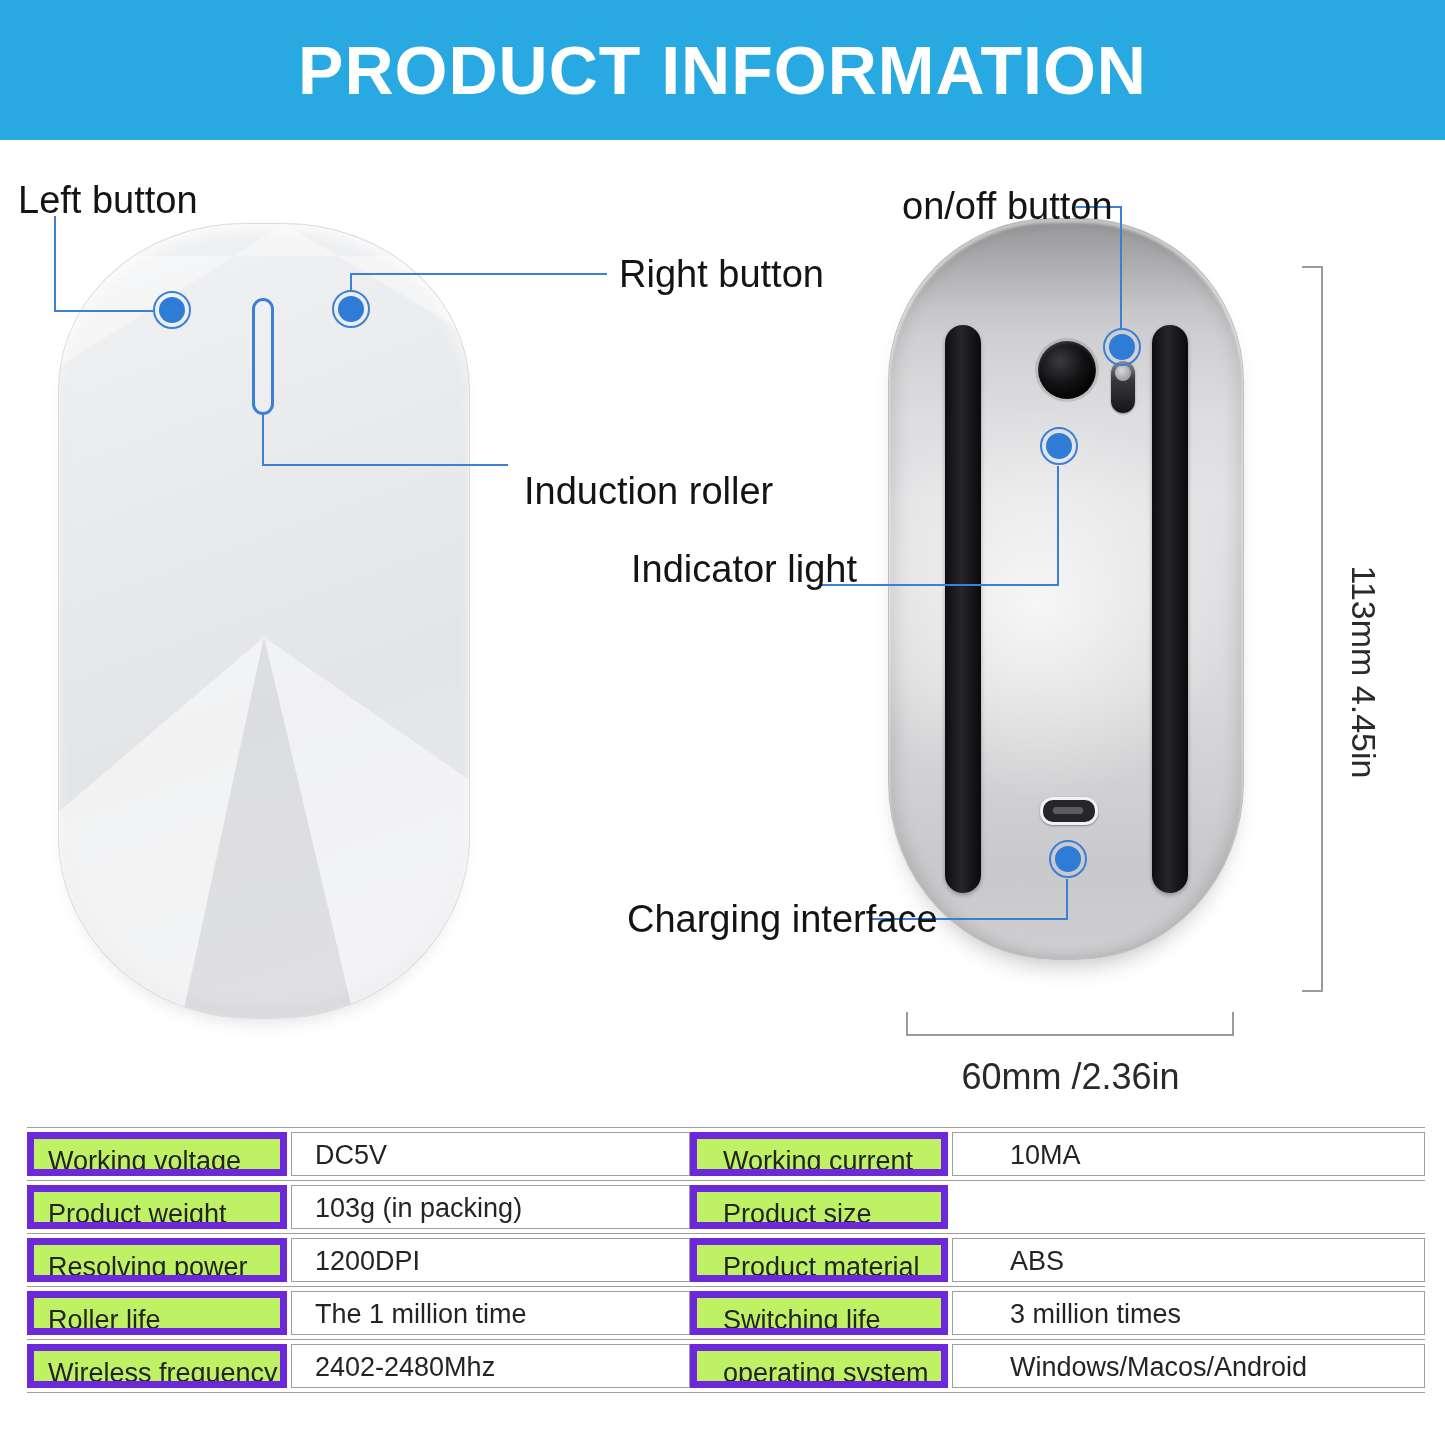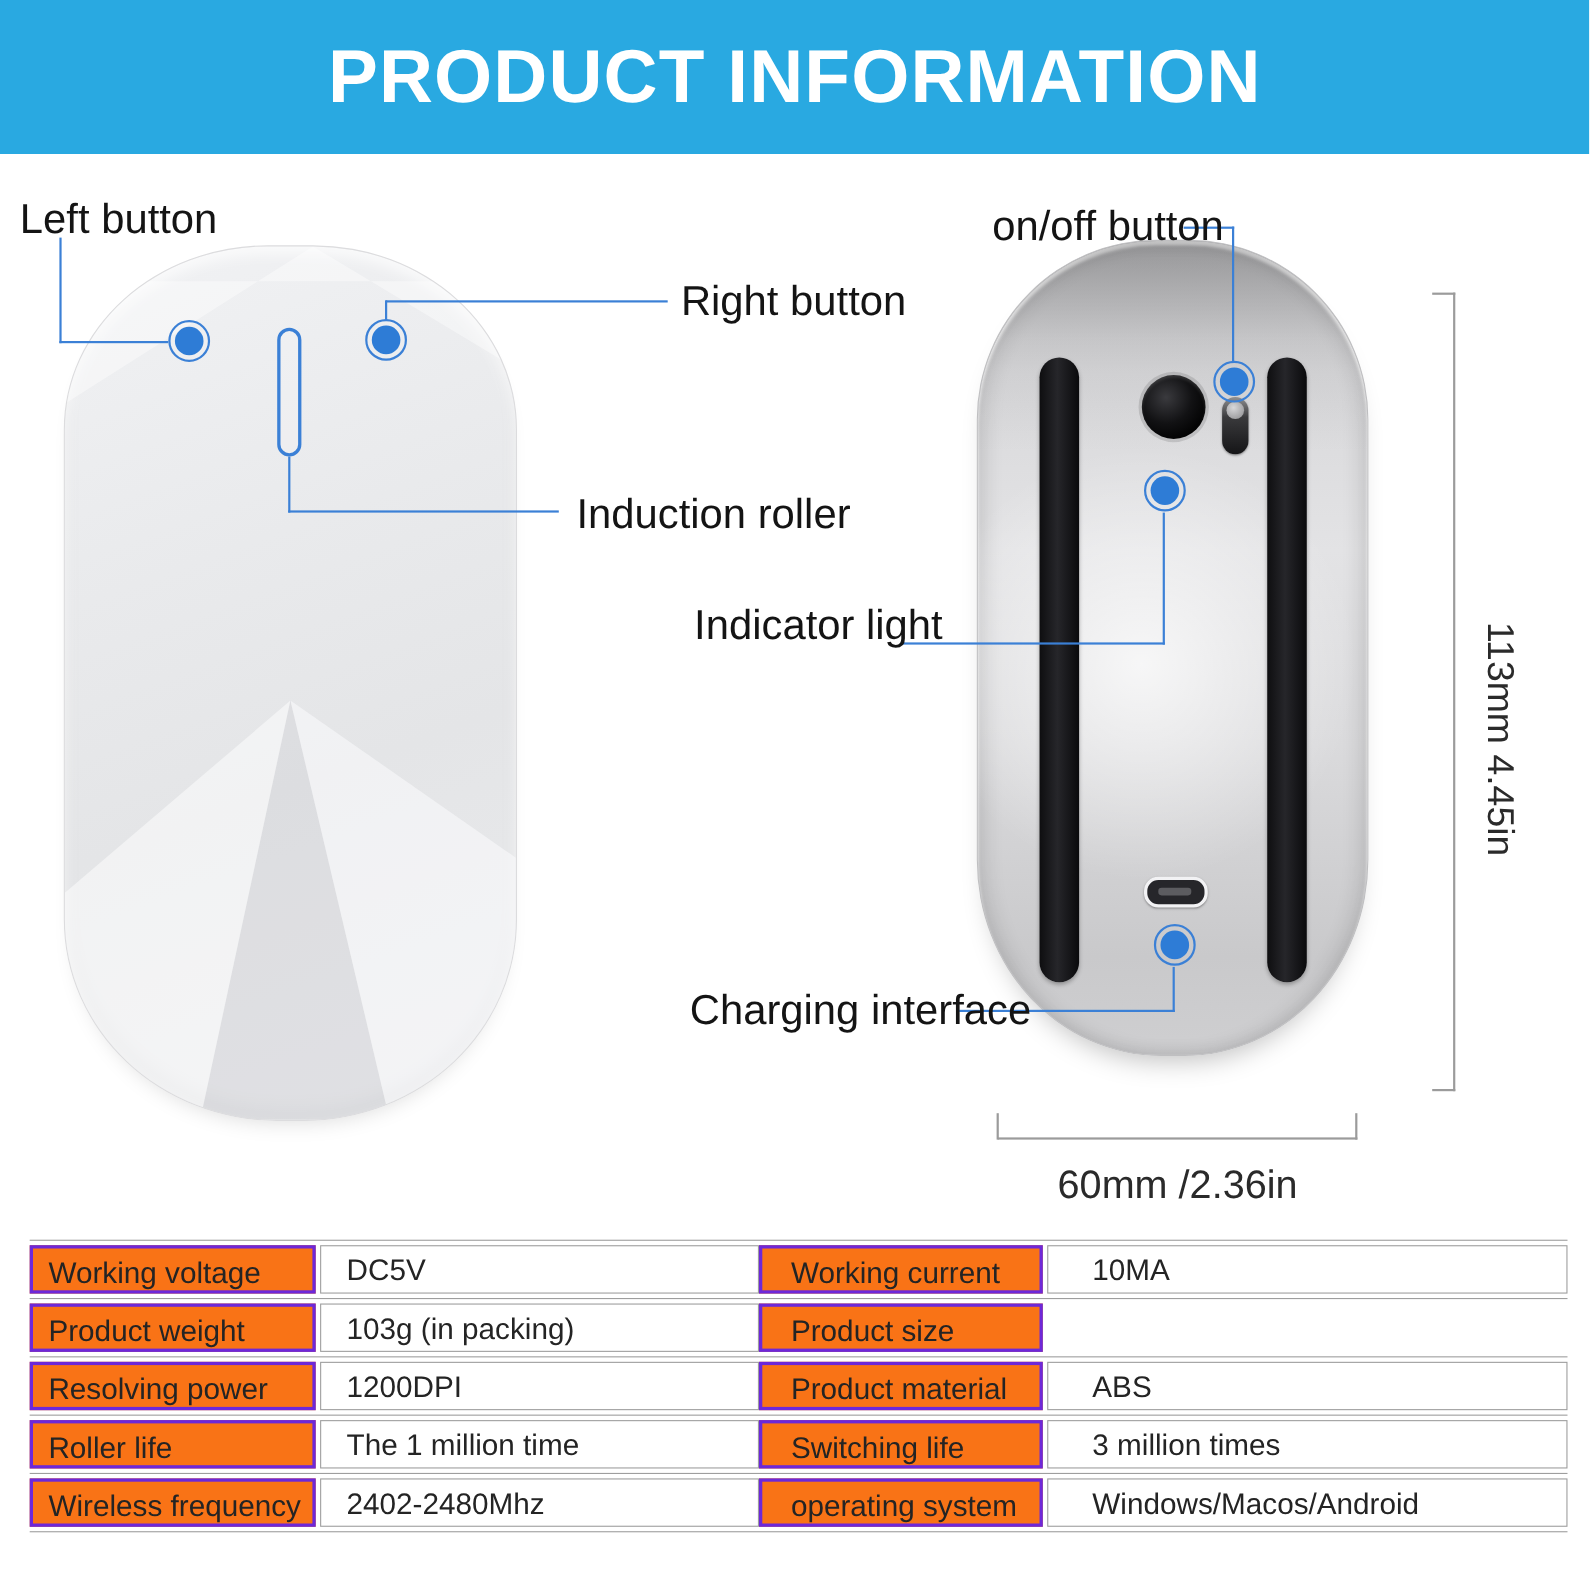--- a/index.html
+++ b/index.html
@@ -85,26 +85,26 @@
   .usb::after{content:'';position:absolute;left:10px;top:7px;width:30px;height:7px;border-radius:3px;background:#5c5c60;}
   
   .dim{position:absolute;background:#9b9b9b;z-index:5;}
   .dim-text{position:absolute;color:#2a2a2a;font-size:34px;white-space:nowrap;z-index:5;}
   .dim-text.vertical{transform:translate(-50%,-50%) rotate(90deg);}
   .dim-text.horizontal{text-align:center;font-size:36px;}
   
   .spec{position:absolute;left:27px;top:1127px;width:1398px;border-top:1px solid #9e9e9e;z-index:4;}
   .spec .row{display:flex;height:44px;margin-top:4px;border-bottom:1px solid #9e9e9e;padding-bottom:4px;box-sizing:content-box;}
   .cell{height:44px;line-height:44px;font-size:27px;color:#242424;box-sizing:border-box;white-space:nowrap;overflow:hidden;}
-  .cell.lbl{background:#f97316;border:3px solid #6d28d9;}
+  .cell.lbl{background:#bef264;border:7px solid #6d28d9;}
   .cell.val{background:#ffffff;border:1px solid #9e9e9e;}
   .c1{width:260px;padding-left:14px;margin-right:4px;}
   .c2{width:399px;padding-left:23px;margin-right:0;}
   .c3{width:258px;padding-left:26px;margin-right:4px;}
-  .c4{flex:1;padding-left:40px;}
+  .c4{flex:1;padding-left:57px;}
 </style>
 </head>
 <body>
 
 <div class="canvas">
 
   <div class="banner">
     <h1>PRODUCT INFORMATION</h1>
   </div>
 
@@ -144,21 +144,21 @@
   <div class="bl w2" style="left:1120px;top:206px;height:123px;"></div>
 
   <div class="bl h2" style="left:820px;top:584px;width:239px;"></div>
   <div class="bl w2" style="left:1057px;top:466px;height:120px;"></div>
 
   <div class="bl h2" style="left:872px;top:918px;width:196px;"></div>
   <div class="bl w2" style="left:1066px;top:879px;height:41px;"></div>
 
   <div class="callout" style="left:18px;top:183px;">Left button</div>
   <div class="callout" style="left:619px;top:257px;">Right button</div>
-  <div class="callout" style="left:524px;top:451px;">Induction roller</div>
+  <div class="callout" style="left:524px;top:474px;">Induction roller</div>
   <div class="callout" style="left:631px;top:552px;">Indicator light</div>
   <div class="callout" style="left:902px;top:189px;">on/off button</div>
   <div class="callout" style="left:627px;top:902px;">Charging interface</div>
 
   <div class="dim" style="left:1321px;top:266px;width:2px;height:726px;"></div>
   <div class="dim" style="left:1302px;top:266px;width:21px;height:2px;"></div>
   <div class="dim" style="left:1302px;top:990px;width:21px;height:2px;"></div>
   <div class="dim-text vertical" style="left:1363px;top:672px;">113mm  4.45in</div>
 
   <div class="dim" style="left:907px;top:1034px;width:327px;height:2px;"></div>

